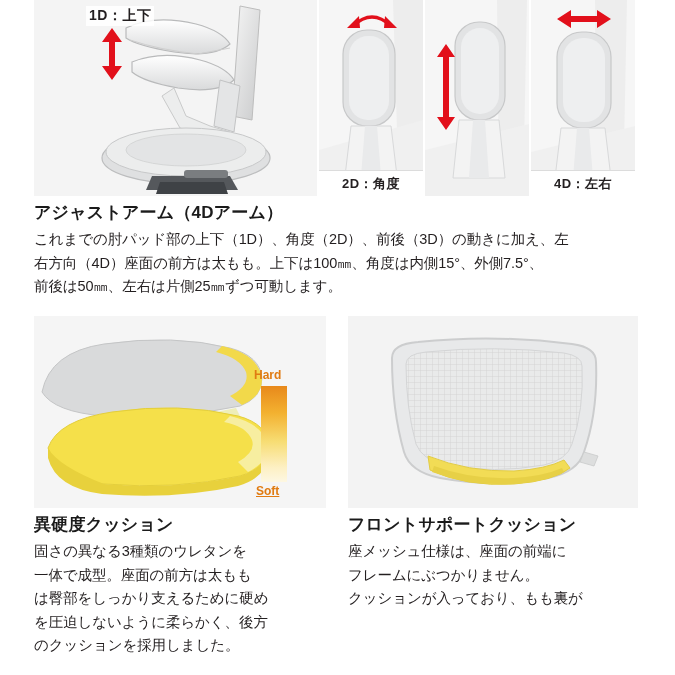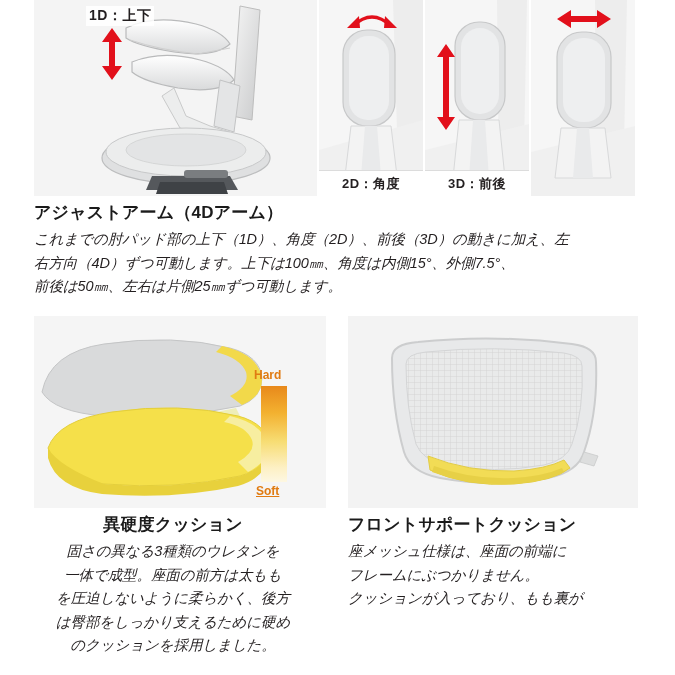--- a/index.html
+++ b/index.html
@@ -84,32 +84,32 @@
     margin: 0 0 5px 0;
     line-height: 1.25;
   }
   .sec-body {
     font-size: 14.5px;
     line-height: 1.62;
     color: #231f20;
     margin: 0;
     letter-spacing: -0.1px;
   }
-  .sec-body p { margin: 0; font-style: italic; }
+  .sec-body p { margin: 0; }
 
   #arm-text { left: 34px; top: 202px; width: 600px; }
 
   
   .panel { position: absolute; }
   .panel-photo {
     position: relative;
     overflow: hidden;
     background: #f4f4f4;
   }
-  #cushion-panel { left: 34px; top: 316px; width: 292px; text-align: center; }
+  #cushion-panel { left: 34px; top: 316px; width: 292px; }
   #cushion-photo { width: 292px; height: 192px; background: linear-gradient(180deg,#f7f7f7 0%,#efefef 100%); }
   #front-panel { left: 348px; top: 316px; width: 290px; }
   #front-photo { width: 290px; height: 192px; background: linear-gradient(180deg,#f7f7f7 0%,#eeeeee 100%); }
 
   .panel-text { margin-top: 6px; }
   #cushion-text-wrap { width: 278px; }
   #front-text-wrap { width: 282px; }
 
   
   .scale {
@@ -220,46 +220,46 @@
         <rect x="30" y="22" width="50" height="98" rx="24" fill="#e2e3e4" stroke="#c7c8c9" stroke-width="1.2"></rect>
         <rect x="36" y="28" width="38" height="86" rx="19" fill="#eeeff0"></rect>
         <path d="M34 120 L74 120 L80 178 L28 178 Z" fill="#f3f3f3" stroke="#d8d9da" stroke-width="1"></path>
         <path d="M48 120 L60 120 L64 178 L44 178 Z" fill="#e9eaeb"></path>
       </svg>
       <div class="arrow" style="left:10px; top:44px;">
         <svg width="22" height="86" viewBox="0 0 22 86">
           <path d="M11 0 L20 13 L14 13 L14 73 L20 73 L11 86 L2 73 L8 73 L8 13 L2 13 Z" fill="#e2101b"></path>
         </svg>
       </div>
-      <div class="cap">3D：前後</div>
     </div>
 
     <div class="photo p4">
       <svg width="104" height="196" viewBox="0 0 104 196">
         <rect x="0" y="0" width="104" height="196" fill="#f6f6f6"></rect>
         <path d="M64 0 L96 0 L92 196 L66 196 Z" fill="#ededed"></path>
         <path d="M0 152 L104 126 L104 196 L0 196 Z" fill="#f0f0f0"></path>
         <rect x="26" y="32" width="54" height="96" rx="25" fill="#e2e3e4" stroke="#c7c8c9" stroke-width="1.2"></rect>
         <rect x="32" y="38" width="42" height="84" rx="20" fill="#eeeff0"></rect>
         <path d="M30 128 L74 128 L80 178 L24 178 Z" fill="#f3f3f3" stroke="#d8d9da" stroke-width="1"></path>
         <path d="M46 128 L58 128 L62 178 L42 178 Z" fill="#e9eaeb"></path>
       </svg>
       <div class="arrow" style="left:26px; top:8px;">
         <svg width="54" height="22" viewBox="0 0 54 22">
           <path d="M0 11 L14 2 L14 8 L40 8 L40 2 L54 11 L40 20 L40 14 L14 14 L14 20 Z" fill="#e2101b"></path>
         </svg>
       </div>
+      <div class="cap">4D：左右</div>
     </div>
   </div>
 
   <div class="sec" id="arm-text">
     <h2 class="sec-title">アジャストアーム（4Dアーム）</h2>
     <div class="sec-body">
       <p>これまでの肘パッド部の上下（1D）、角度（2D）、前後（3D）の動きに加え、左</p>
-      <p>右方向（4D）ずつ可動します。上下は100㎜、角度は内側15°、外側7.5°、</p>
+      <p>右方向（4D）座面の前方は太もも。上下は100㎜、角度は内側15°、外側7.5°、</p>
       <p>前後は50㎜、左右は片側25㎜ずつ可動します。</p>
     </div>
   </div>
 
   <div class="panel" id="cushion-panel">
     <div class="panel-photo" id="cushion-photo">
       <svg width="292" height="192" viewBox="0 0 292 192">
         <rect x="0" y="0" width="292" height="192" fill="#f5f5f5"></rect>
 
         <path d="M8 76 Q16 36 70 28 Q140 18 196 32 Q226 40 228 62 Q228 82 206 90 Q140 104 70 100 Q20 96 8 76 Z" fill="#d9dadb" stroke="#c4c5c6" stroke-width="1"></path>
@@ -274,22 +274,22 @@
         <div class="scale-top-text">Hard</div>
         <div class="scale-bar"></div>
         <div class="scale-bot-text">Soft</div>
       </div>
     </div>
     <div class="panel-text" id="cushion-text-wrap">
       <h2 class="sec-title">異硬度クッション</h2>
       <div class="sec-body">
         <p>固さの異なる3種類のウレタンを</p>
         <p>一体で成型。座面の前方は太もも</p>
+        <p>は臀部をしっかり支えるために硬め</p>
         <p>を圧迫しないように柔らかく、後方</p>
-        <p>は臀部をしっかり支えるために硬め</p>
         <p>のクッションを採用しました。</p>
       </div>
     </div>
   </div>
 
   <div class="panel" id="front-panel">
     <div class="panel-photo" id="front-photo">
       <svg width="290" height="192" viewBox="0 0 290 192">
         <defs>
           <pattern id="mesh" width="6" height="6" patternUnits="userSpaceOnUse">

